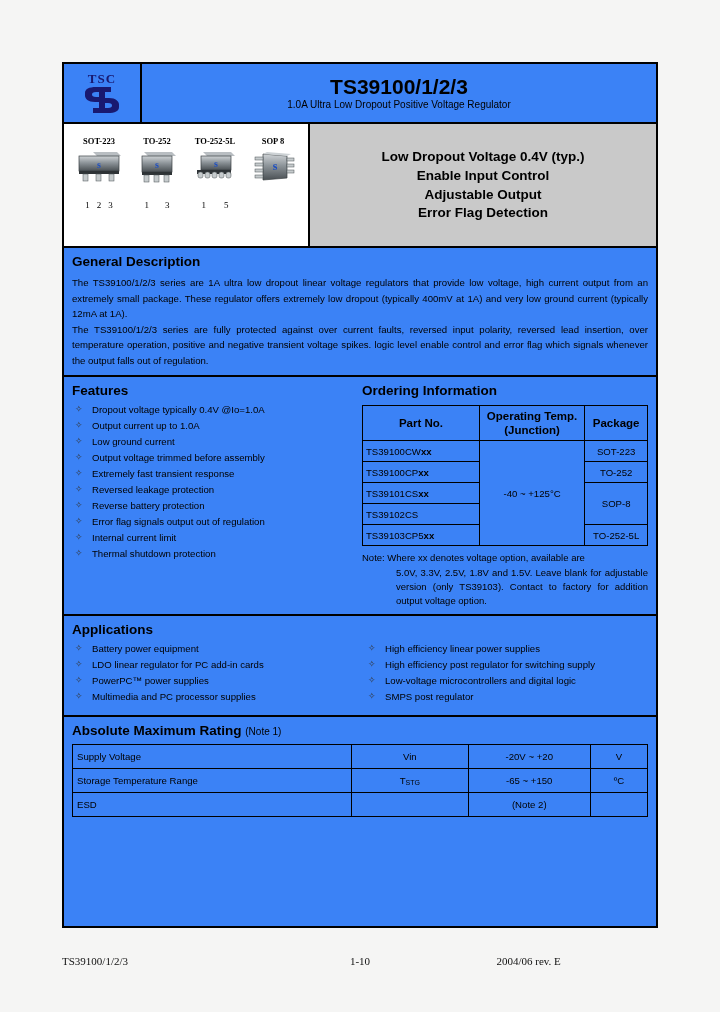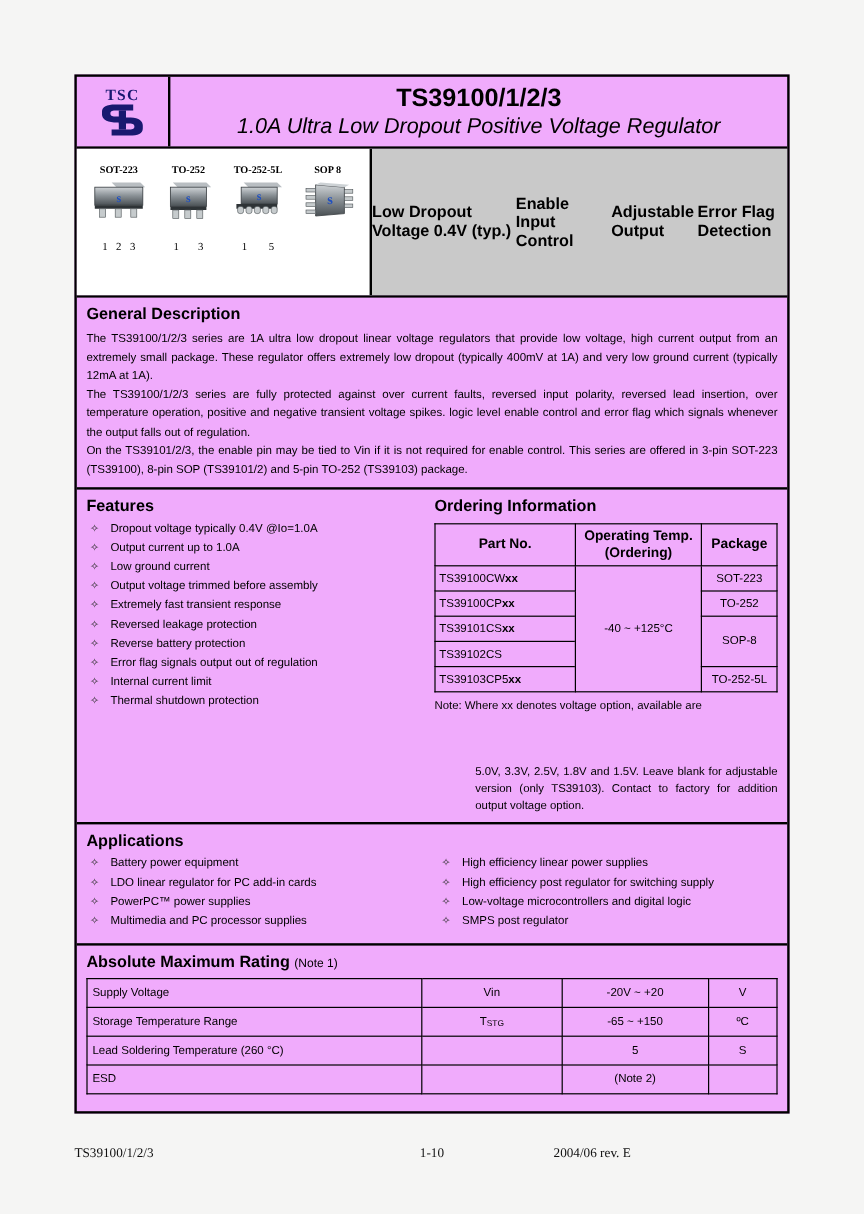--- a/index.html
+++ b/index.html
@@ -6,52 +6,52 @@
   body{
     width:720px;height:1012px;
     background:#f5f5f4;
     font-family:"Liberation Sans", sans-serif;
     color:#000;
     -webkit-font-smoothing:none;
   }
   .page{
     position:absolute;left:62px;top:62px;
     width:596px;height:866px;
-    background:#f0abfc;
+    background:#3b82f6;
     border:2px solid #000;
     box-sizing:border-box;
   }
 
   
   .hdr{display:flex;height:58px;border-bottom:2px solid #000;}
   .logo-cell{
     width:78px;border-right:2px solid #000;
     display:flex;flex-direction:column;align-items:center;justify-content:center;
     box-sizing:border-box;
   }
   .logo-tsc{
     font-family:"Liberation Serif", serif;
     font-size:13px;font-weight:bold;color:#191970;letter-spacing:1px;
     line-height:1;margin-bottom:1px;
   }
   .logo-mark{position:relative;width:42px;height:28px;}
   .logo-mark svg{display:block;}
   .title-cell{flex:1;display:flex;flex-direction:column;align-items:center;justify-content:center;}
   .t1{font-size:21px;font-weight:bold;letter-spacing:0px;line-height:1.1;}
-  .t2{font-size:18px;line-height:1.25;margin-top:1px;font-style:italic;}
+  .t2{font-size:10px;line-height:1.25;margin-top:1px;}
 
   
   .band{display:flex;height:122px;border-bottom:2px solid #000;}
   .pkg-cell{
     width:246px;border-right:2px solid #000;box-sizing:border-box;
     position:relative;background:#fff;
   }
   .hl-cell{
     flex:1;background:#c9c9c9;
-    display:flex;flex-direction:row;align-items:center;justify-content:center;
+    display:flex;flex-direction:column;align-items:center;justify-content:center;
     gap:3px;
   }
   .hl-line{font-size:13.5px;font-weight:bold;line-height:1.15;}
 
   .pkgs{display:flex;justify-content:space-around;padding:12px 6px 0 6px;}
   .pkg{width:56px;text-align:center;}
   .pkg-name{
     font-family:"Liberation Serif", serif;
     font-size:8.5px;font-weight:bold;letter-spacing:0px;
     margin-bottom:4px;white-space:nowrap;
@@ -90,21 +90,21 @@
   table.ord-t td,table.ord-t th{
     border:1px solid #000;font-size:9.6px;text-align:center;
     padding:2px 2px;font-weight:normal;
   }
   table.ord-t th{font-weight:bold;font-size:11.5px;padding:3px 2px;line-height:1.25;}
   table.ord-t td.pn{text-align:left;padding-left:3px;height:16px;}
   .uxx{font-weight:bold;}
   .ord-note{
     font-size:9.5px;line-height:1.5;margin-top:5px;text-align:justify;
   }
-  .ord-note .ind{display:block;padding-left:34px;text-indent:0;margin-top:40px;}
+  .ord-note .ind{display:block;padding-left:34px;text-indent:0;}
 
   
   .apps{display:flex;}
   .apps ul{flex:1;}
   .apps ul:first-child{margin-right:10px;}
 
   
   table.amr{border-collapse:collapse;width:100%;table-layout:fixed;}
   table.amr td{
     border:1px solid #000;font-size:9.6px;padding:3px 4px;height:17px;
@@ -113,21 +113,21 @@
   table.amr td.c{text-align:center;}
   .sub{font-size:7px;vertical-align:-1px;}
 
   
   .foot{
     position:absolute;left:62px;top:955px;width:596px;
     display:flex;font-family:"Liberation Serif", serif;font-size:11px;color:#111;
   }
   .foot .l{width:33%;text-align:left;}
   .foot .c{width:34%;text-align:center;}
-  .foot .r{width:33%;text-align:left;padding-right:62px;box-sizing:border-box;}
+  .foot .r{width:33%;text-align:center;padding-right:62px;box-sizing:border-box;}
 </style>
 </head>
 <body>
 
 <div class="page">
 
   <div class="hdr">
     <div class="logo-cell">
       <div class="logo-tsc">TSC</div>
       <div class="logo-mark">
@@ -249,21 +249,20 @@
       <div class="hl-line">Enable Input Control</div>
       <div class="hl-line">Adjustable Output</div>
       <div class="hl-line">Error Flag Detection</div>
     </div>
   </div>
 
   <div class="sec desc">
     <div class="sec-h">General Description</div>
     <p>The TS39100/1/2/3 series are 1A ultra low dropout linear voltage regulators that provide low voltage, high current output from an extremely small package. These regulator offers extremely low dropout (typically 400mV at 1A) and very low ground current (typically 12mA at 1A).</p>
     <p>The TS39100/1/2/3 series are fully protected against over current faults, reversed input polarity, reversed lead insertion, over temperature operation, positive and negative transient voltage spikes. logic level enable control and error flag which signals whenever the output falls out of regulation.</p>
-    <p>On the TS39101/2/3, the enable pin may be tied to Vin if it is not required for enable control. This series are offered in 3-pin SOT-223 (TS39100), 8-pin SOP (TS39101/2) and 5-pin TO-252 (TS39103) package.</p>
   </div>
 
   <div class="mid">
 
     <div class="feat">
       <div class="sec-h">Features</div>
       <ul class="bul">
         <li>
             <span class="dia">✧</span>
             <span>Dropout voltage typically 0.4V @Io=1.0A</span>
@@ -308,21 +307,21 @@
     </div>
 
     <div class="ord">
       <div class="sec-h">Ordering Information</div>
       <table class="ord-t">
         <tbody>
             <tr>
           <th style="width:41%">Part No.</th>
           <th style="width:37%">
             <span>Operating Temp.</span><br>
-            <span>(Ordering)</span>
+            <span>(Junction)</span>
           </th>
           <th style="width:22%">Package</th>
         </tr>
         <tr>
           <td class="pn"><span>TS39100CW</span><span class="uxx">xx</span></td>
           <td rowspan="5">-40 ~ +125°C</td>
           <td>SOT-223</td>
         </tr>
         <tr>
           <td class="pn"><span>TS39100CP</span><span class="uxx">xx</span></td>
@@ -403,26 +402,20 @@
         <td class="c" style="width:21%">-20V ~ +20</td>
         <td class="c" style="width:9%">V</td>
       </tr>
       <tr>
         <td class="p">Storage Temperature Range</td>
         <td class="c"><span>T</span><span class="sub">STG</span></td>
         <td class="c">-65 ~ +150</td>
         <td class="c">ºC</td>
       </tr>
       <tr>
-        <td class="p">Lead Soldering Temperature (260 °C)</td>
-        <td class="c"><span></span></td>
-        <td class="c">5</td>
-        <td class="c">S</td>
-      </tr>
-      <tr>
         <td class="p">ESD</td>
         <td class="c"><span></span></td>
         <td class="c">(Note 2)</td>
         <td class="c"></td>
       </tr>
     </tbody>
       </table>
   </div>
 
 </div>

